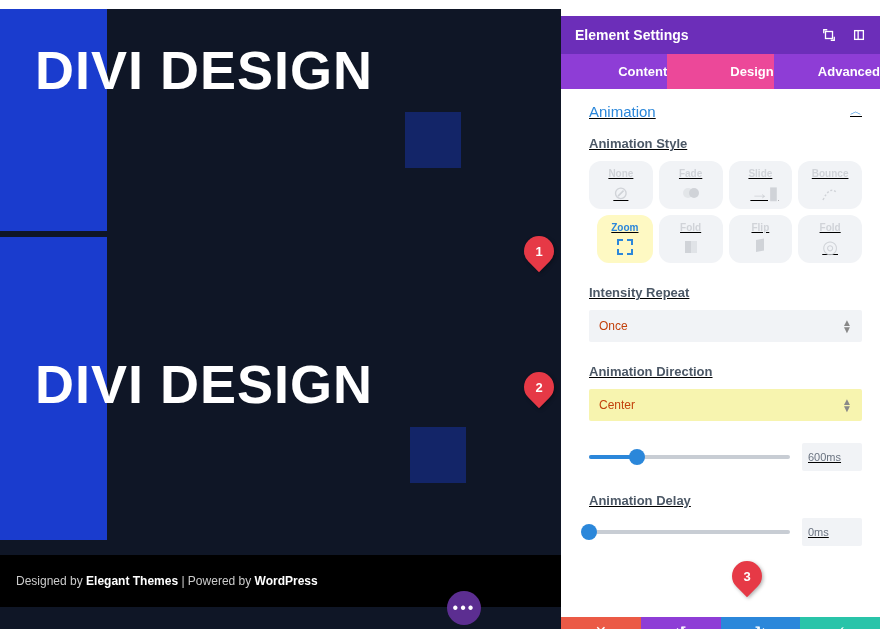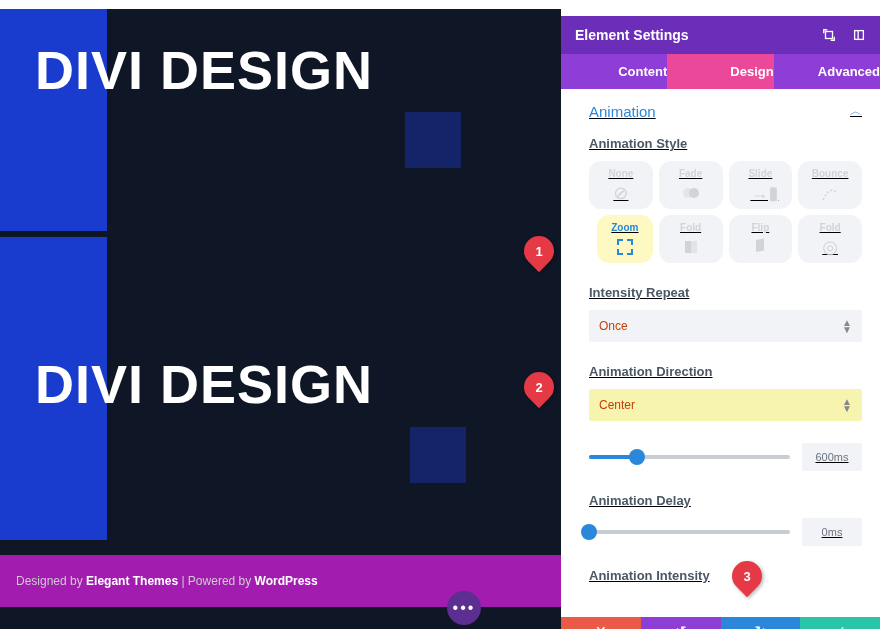--- a/index.html
+++ b/index.html
@@ -10,21 +10,21 @@
     
     .block1 { position: absolute; left: 0; top: 0; width: 107px; height: 222px; background: #1a3cce; }
     .block2 { position: absolute; left: 0; top: 228px; width: 107px; height: 303px; background: #1a3cce; }
     .sq1 { position: absolute; left: 405px; top: 103px; width: 56px; height: 56px; background: #1a3cce; opacity: 0.4; }
     .sq2 { position: absolute; left: 410px; top: 418px; width: 56px; height: 56px; background: #1a3cce; opacity: 0.4; }
     
     .heading { position: absolute; font-weight: 800; color: #fff; font-size: 54px; letter-spacing: 1px; }
     .h-top { left: 35px; top: 30px; }
     .h-bot { left: 35px; top: 344px; }
     
-    .footer { position: absolute; left: 0; bottom: 31px; width: 100%; padding: 19px 16px; background: #a21caf; color: #ccc; font-size: 12px; }
+    .footer { position: absolute; left: 0; bottom: 31px; width: 100%; padding: 19px 16px; background: #000000; color: #ccc; font-size: 12px; }
     .footer .bold { color: #fff; font-weight: 700; }
     
     .fab { position: absolute; left: 447px; bottom: 13px; width: 34px; height: 34px; border-radius: 50%; background: #5c2e91; color: #fff; display: flex; align-items: center; justify-content: center; font-size: 16px; letter-spacing: 2px; cursor: pointer; }
     
     .panel { position: absolute; right: 0; top: 16px; width: 319px; height: 629px; background: #fff; display: flex; flex-direction: column; }
     
     .panel-header { background: #6c2eb9; color: #fff; height: 38px; display: flex; align-items: center; padding: 0 14px; justify-content: space-between; }
     .panel-header h3 { font-size: 14px; font-weight: 700; }
     .hdr-icons { display: flex; gap: 16px; }
     .hdr-icons span { width: 14px; height: 14px; display: inline-flex; align-items: center; justify-content: center; cursor: pointer; }
@@ -52,21 +52,21 @@
     .select-field { position: relative; margin-bottom: 22px; }
     .select-field select { width: 100%; background: #f1f3f6; border: none; padding: 9px 10px; font-size: 12px; color: #c2410c; appearance: none; cursor: pointer; border-radius: 2px; }
     .select-field.highlight select { background: #f7f4af; }
     .select-field .updown { position: absolute; right: 10px; top: 50%; transform: translateY(-50%); font-size: 10px; color: #888; pointer-events: none; line-height: 7px; }
     
     .slider-row { display: flex; align-items: center; gap: 12px; margin-bottom: 22px; }
     .slider-wrap { flex: 1; position: relative; height: 20px; }
     .track { position: absolute; top: 50%; left: 0; right: 0; height: 4px; background: #c8cdd4; border-radius: 2px; transform: translateY(-50%); }
     .fill { position: absolute; top: 50%; left: 0; height: 4px; background: #2b87da; border-radius: 2px; transform: translateY(-50%); }
     .knob { position: absolute; top: 50%; width: 16px; height: 16px; background: #2b87da; border-radius: 50%; transform: translate(-50%, -50%); cursor: pointer; }
-    .value-box { width: 60px; background: #f1f3f6; border: none; padding: 8px 6px; font-size: 11px; text-align: center; color: #6a7380; border-radius: 2px; }
+    .value-box { width: 60px; background: #f1f3f6; border: none; padding: 8px 6px; font-size: 11px; text-align: left; color: #6a7380; border-radius: 2px; }
     
     .actionbar { display: flex; height: 28px; }
     .abtn { flex: 1; display: flex; align-items: center; justify-content: center; color: #fff; font-size: 14px; cursor: pointer; }
     .abtn.red { background: #eb5a46; }
     .abtn.purple { background: #8e3dd6; }
     .abtn.blue { background: #2b87da; }
     .abtn.green { background: #29c4a9; }
     
     .callout { position: absolute; width: 30px; height: 30px; background: #e63946; color: #fff; border-radius: 50% 50% 50% 0; display: flex; align-items: center; justify-content: center; font-size: 13px; font-weight: 600; transform: rotate(-45deg); z-index: 50; box-shadow: 0 2px 4px rgba(0,0,0,0.3); }
     .callout span { transform: rotate(45deg); }
@@ -195,21 +195,20 @@
     <div class="label">Animation Delay</div>
     <div class="slider-row">
       <div class="slider-wrap">
           <div class="track"></div>
           <div class="fill" style="width:0%"></div>
           <div class="knob" style="left:0%"></div>
         </div>
       <input class="value-box" value="0ms" style="">
     </div>
 
-    <div class="label">Animation Intensity</div>
 
   </div>
 
   <div class="actionbar">
     <div class="abtn red">✕</div>
     <div class="abtn purple">↺</div>
     <div class="abtn blue">↻</div>
     <div class="abtn green">✓</div>
   </div>
 </div>

